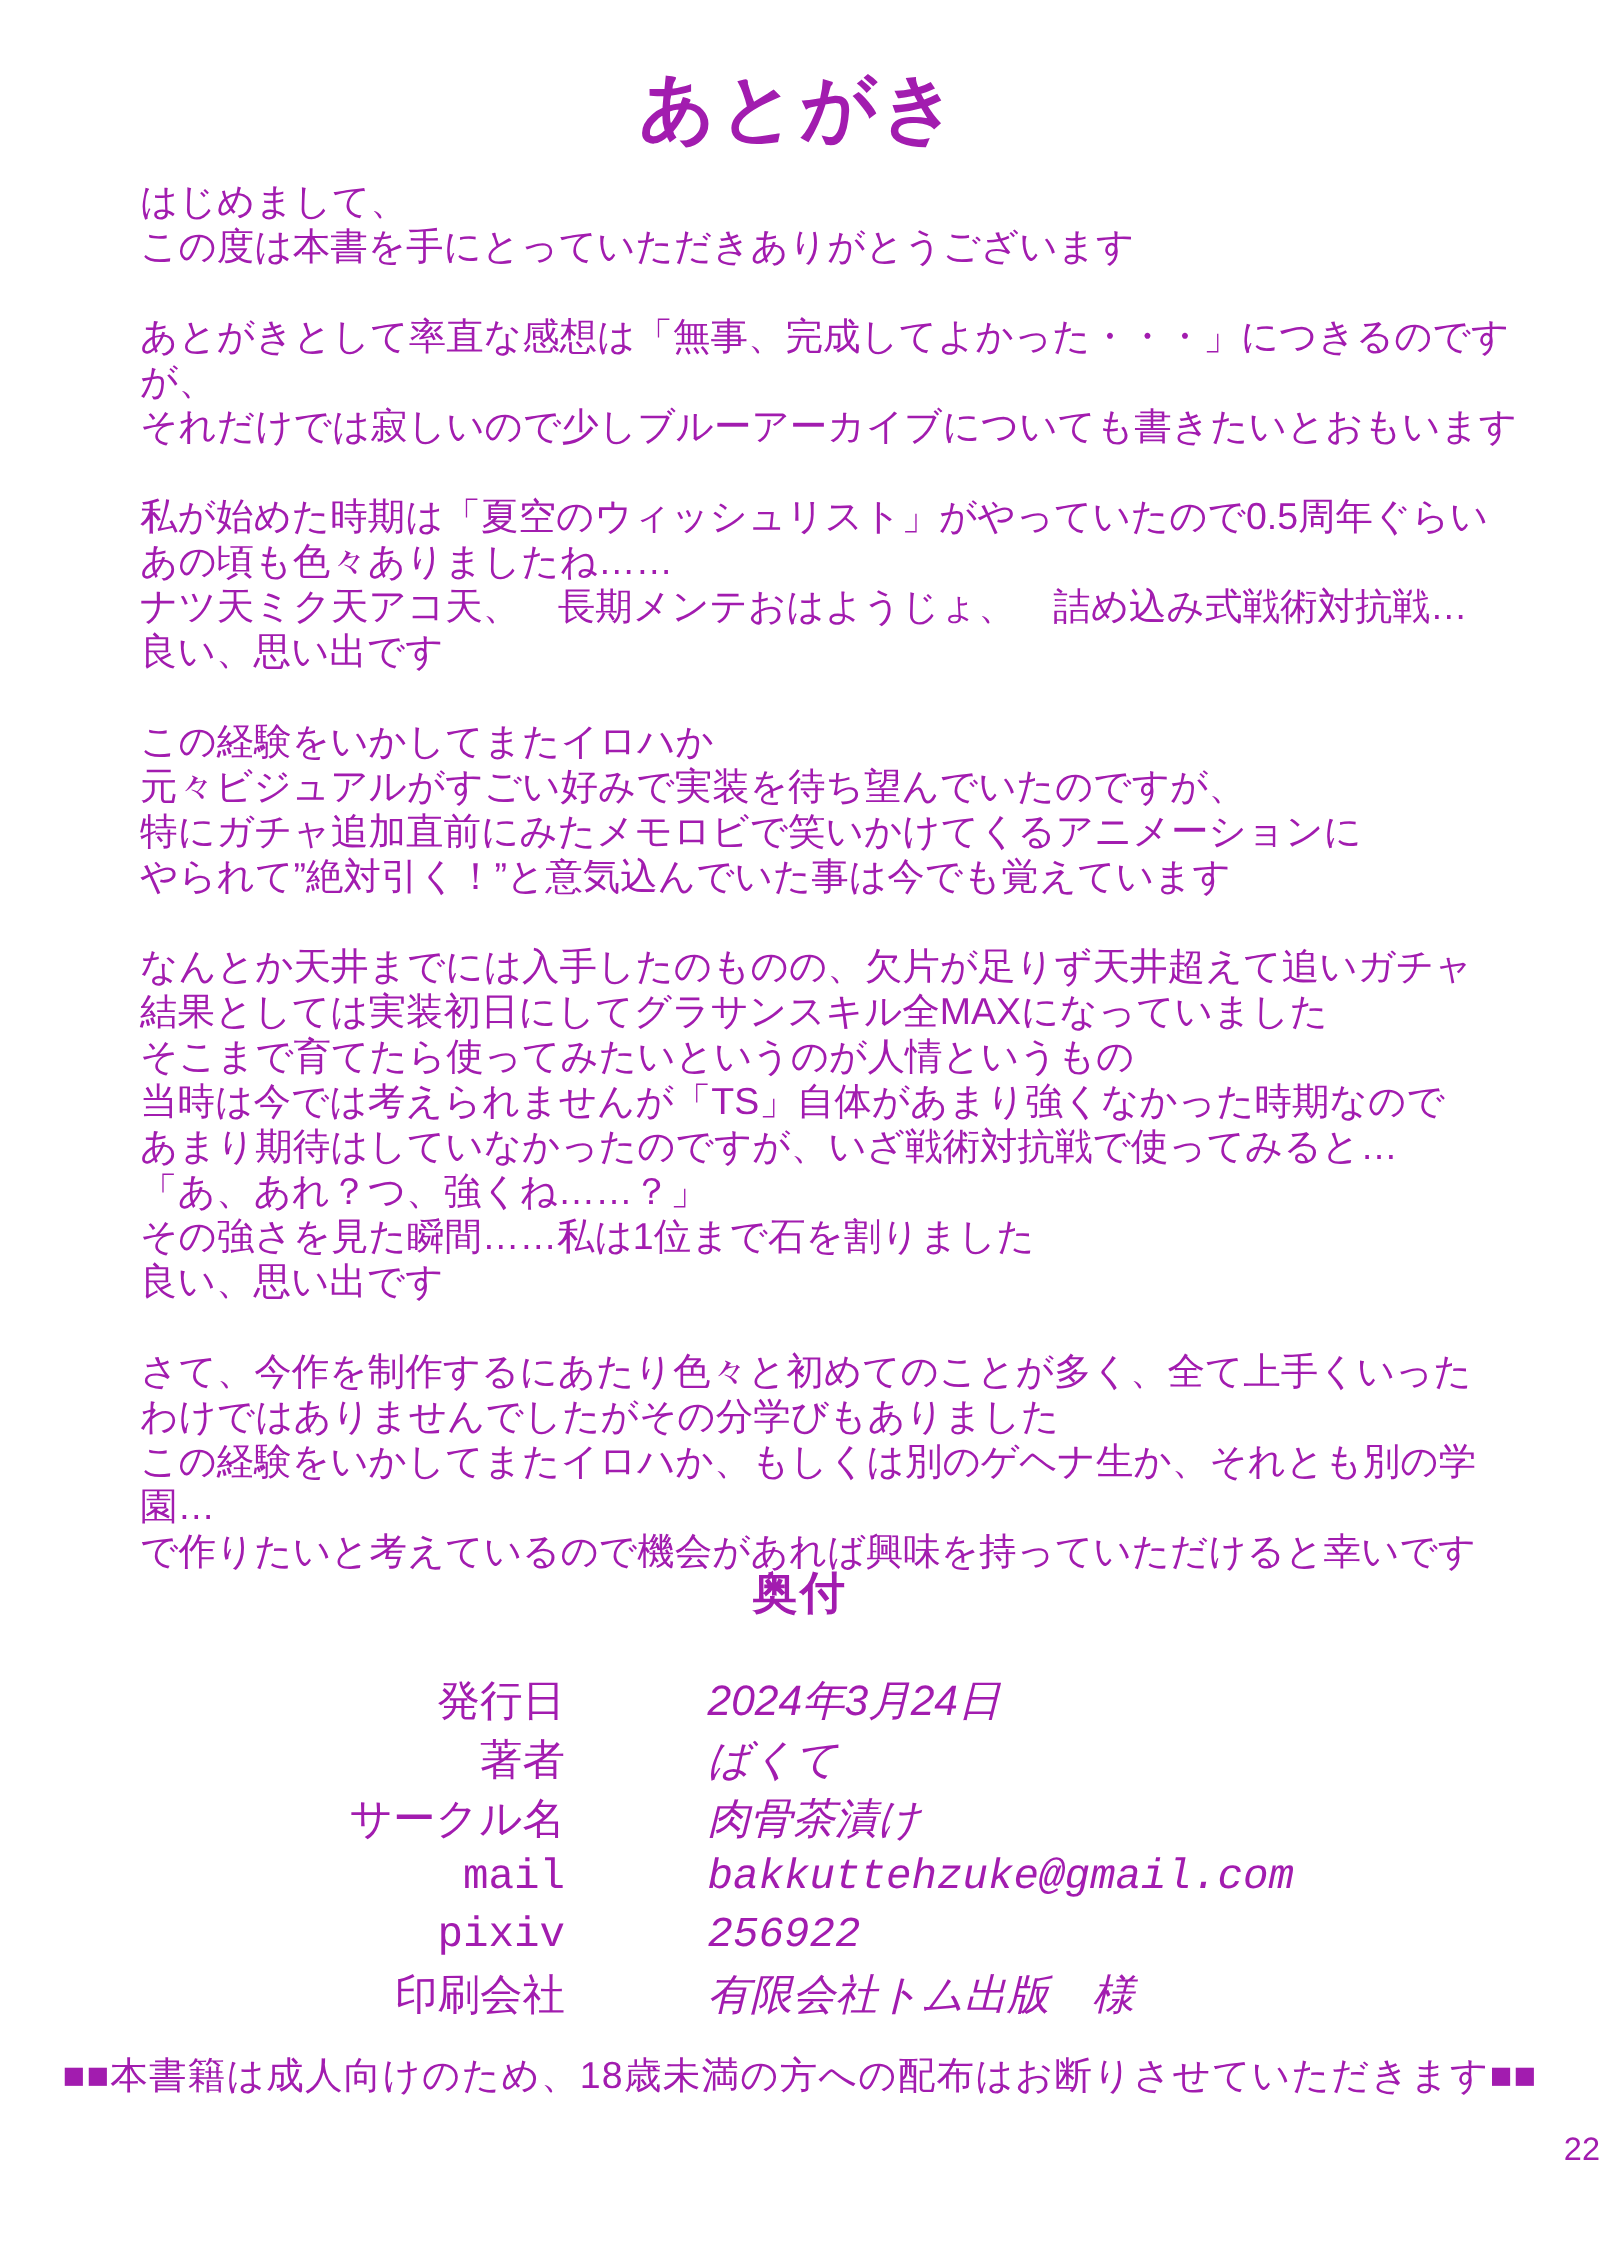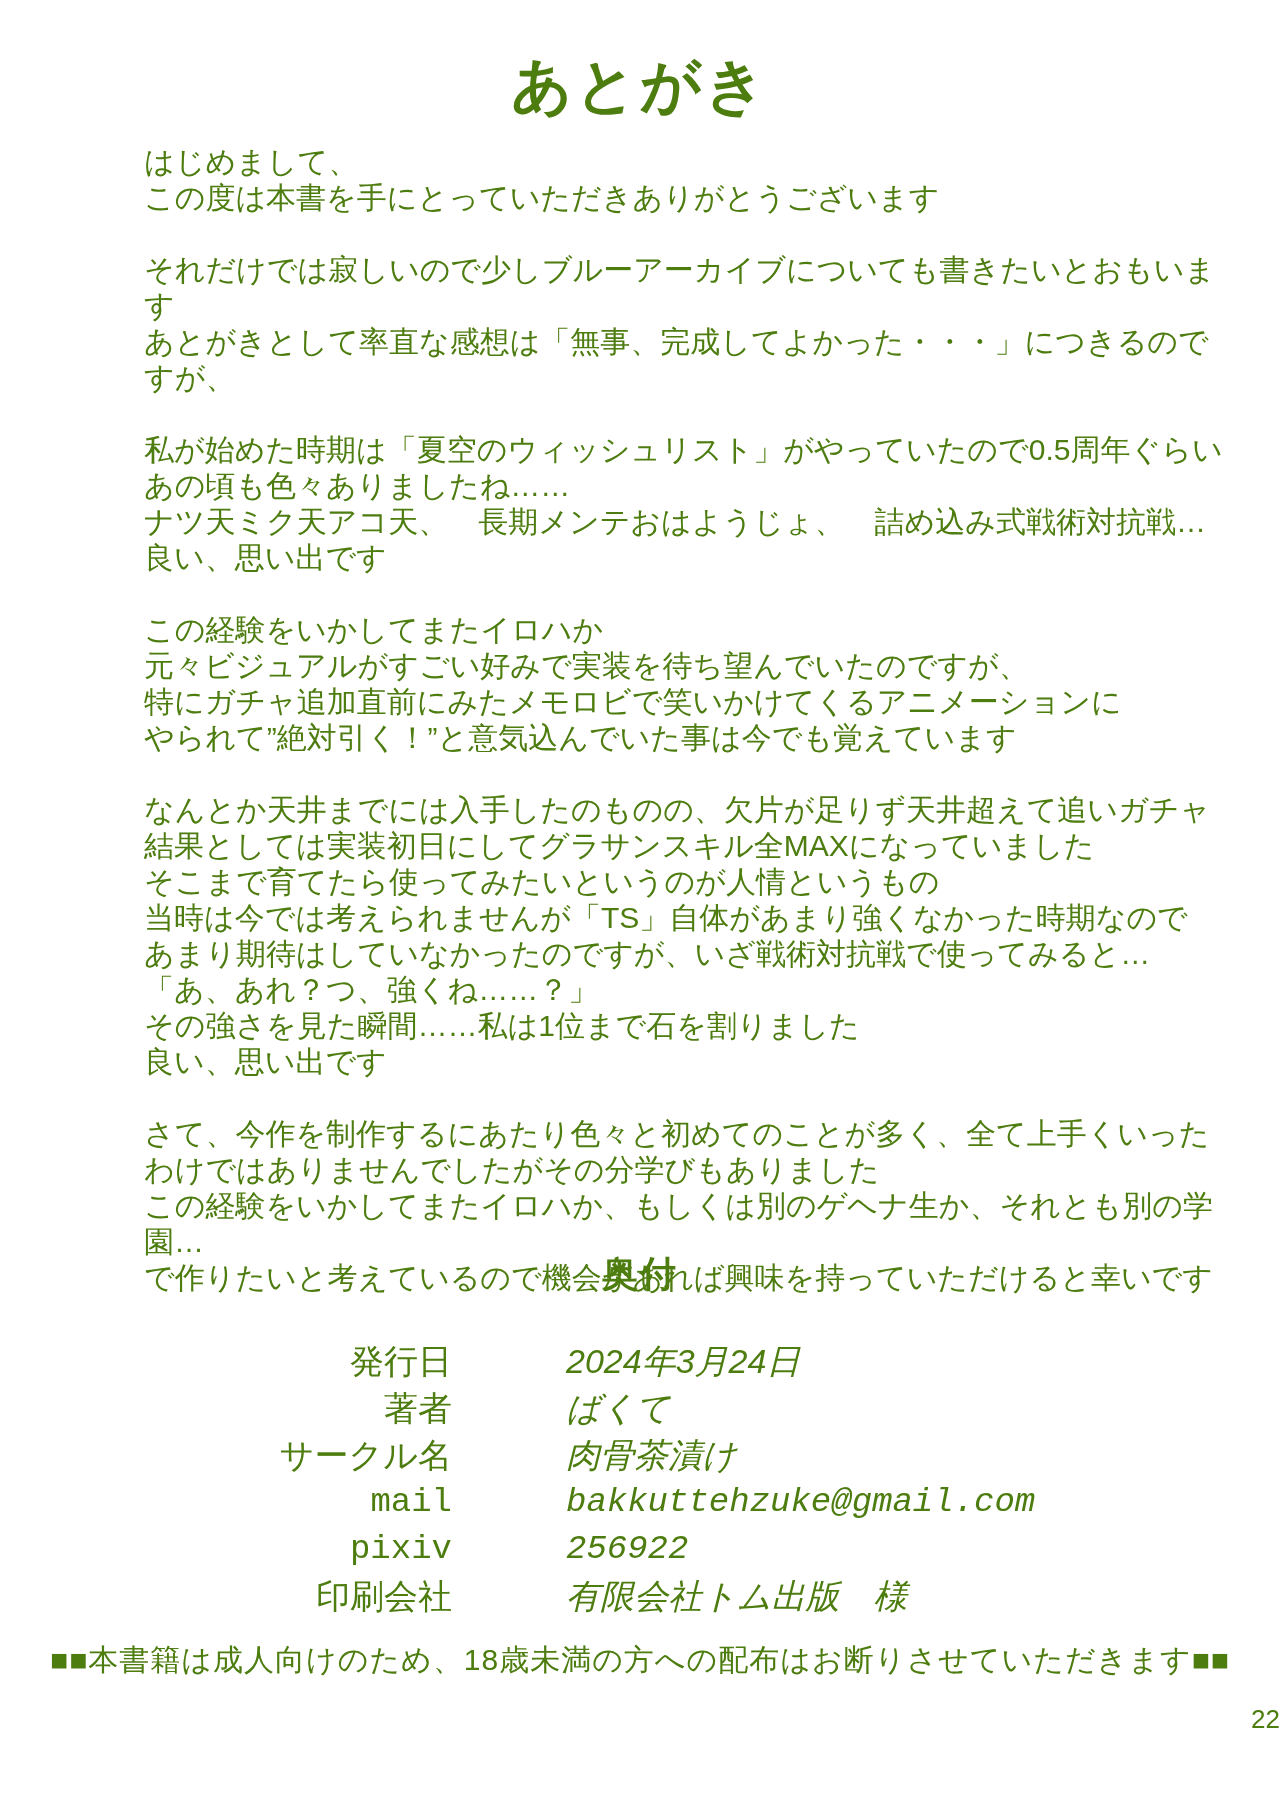--- a/index.html
+++ b/index.html
@@ -1,33 +1,33 @@
 <!DOCTYPE html>
 <html><head>
 <meta charset="utf-8">
 <style>
   html,body{margin:0;padding:0;background:#ffffff;}
   .page{
     position:relative;
     width:1280px;height:1808px;
-    background:#ffffff;color:#4d7c0f;
+    background:#ffffff;color:#a21caf;
     font-family:"Liberation Sans",sans-serif;
     overflow:hidden;
   }
   .title-afterword{
     position:absolute;top:50px;left:0;width:100%;margin:0;
     text-align:center;
     font-family:"Liberation Serif","DejaVu Serif",serif;
     font-size:60px;font-weight:bold;line-height:1.2;letter-spacing:3px;
   }
   .afterword-body{
     position:absolute;top:144px;left:112px;width:1120px;
     font-size:30px;line-height:36px;
   }
-  .text-line{min-height:36px;white-space:pre-wrap;margin-left:32px;}
+  .text-line{min-height:36px;white-space:pre-wrap;}
   .title-okuzuke{
     position:absolute;top:1252px;left:0;width:100%;margin:0;
     text-align:center;
     font-family:"Liberation Serif","DejaVu Serif",serif;
     font-size:36px;font-weight:bold;line-height:1.25;letter-spacing:2px;
   }
   .colophon{
     position:absolute;top:1338px;left:0;width:100%;
     font-size:34px;
   }
@@ -48,22 +48,22 @@
 </head>
 <body>
 
 <div class="page">
   <h1 class="title-afterword">あとがき</h1>
 
   <div class="afterword-body">
       <div class="text-line">はじめまして、</div>
       <div class="text-line">この度は本書を手にとっていただきありがとうございます</div>
       <div class="text-line blank"></div>
+      <div class="text-line">あとがきとして率直な感想は「無事、完成してよかった・・・」につきるのですが、</div>
       <div class="text-line">それだけでは寂しいので少しブルーアーカイブについても書きたいとおもいます</div>
-      <div class="text-line">あとがきとして率直な感想は「無事、完成してよかった・・・」につきるのですが、</div>
       <div class="text-line blank"></div>
       <div class="text-line">私が始めた時期は「夏空のウィッシュリスト」がやっていたので0.5周年ぐらい</div>
       <div class="text-line">あの頃も色々ありましたね……</div>
       <div class="text-line">ナツ天ミク天アコ天、　長期メンテおはようじょ、　詰め込み式戦術対抗戦…</div>
       <div class="text-line">良い、思い出です</div>
       <div class="text-line blank"></div>
       <div class="text-line">この経験をいかしてまたイロハか</div>
       <div class="text-line">元々ビジュアルがすごい好みで実装を待ち望んでいたのですが、</div>
       <div class="text-line">特にガチャ追加直前にみたメモロビで笑いかけてくるアニメーションに</div>
       <div class="text-line">やられて”絶対引く！”と意気込んでいた事は今でも覚えています</div>

